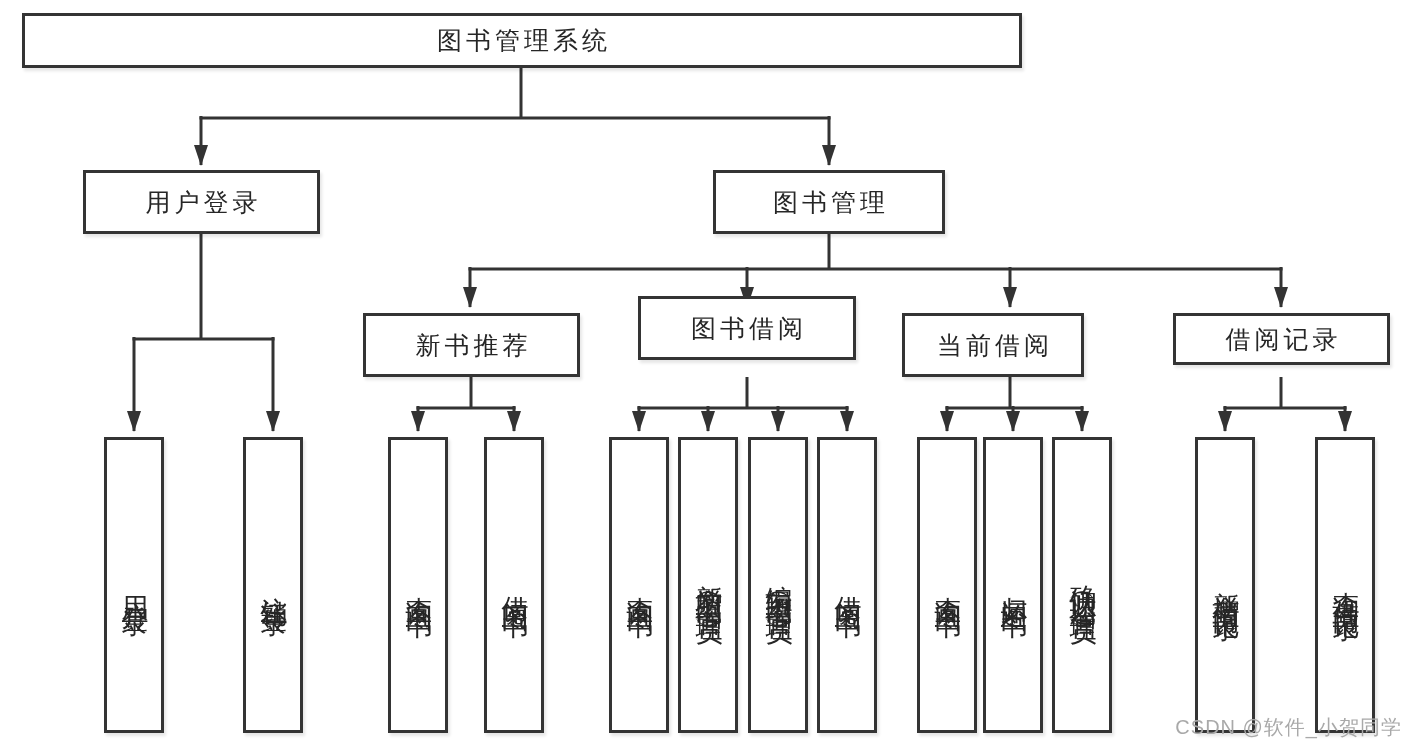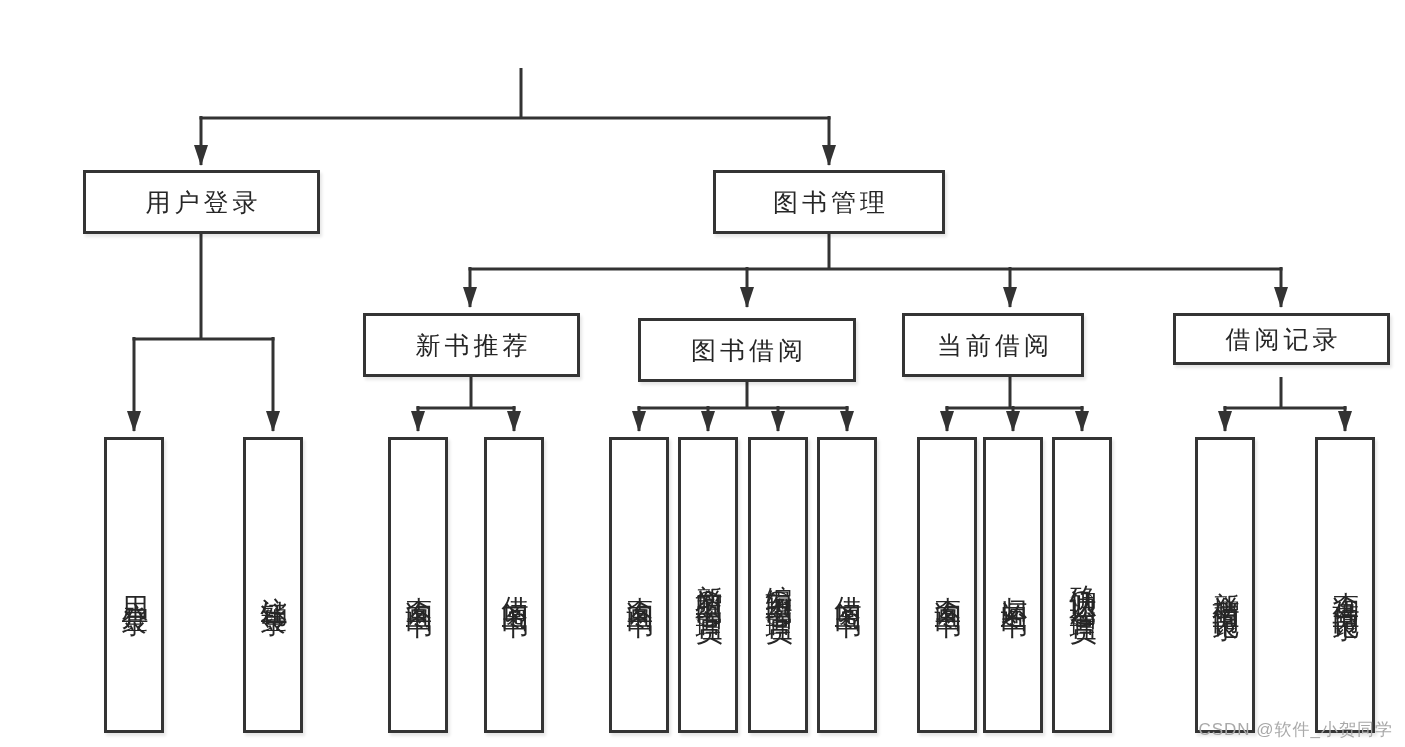--- a/index.html
+++ b/index.html
@@ -49,23 +49,23 @@
   .leaf .vlabel {
     writing-mode: vertical-lr;
     text-orientation: mixed;
     font-size: 27px;
     line-height: 1.18;
     letter-spacing: 5px;
     white-space: nowrap;
   }
   .watermark {
     position: absolute;
-    right: 12px;
+    right: 3px;
     bottom: 6px;
-    font-size: 17px;
+    font-size: 20px;
     letter-spacing: 1px;
     color: var(--wm);
     z-index: 2;
     white-space: nowrap;
   }
 </style>
 </head>
 <body>
 
 <div class="canvas">
@@ -125,32 +125,35 @@
     </g>
 
     <g>
       <path d="M1281,377 L1281,408"></path>
       <path d="M1223.5,408 L1346.5,408"></path>
       <path d="M1225,406 L1225,431" marker-end="url(#ah)"></path>
       <path d="M1345,406 L1345,431" marker-end="url(#ah)"></path>
     </g>
   </svg>
 
+  <div class="node" style="left:22px; top:13px; width:1000px; height:55px;">
+    <span class="hlabel">图书管理系统</span>
+  </div>
 
   <div class="node" style="left:83px; top:170px; width:237px; height:64px;">
     <span class="hlabel">用户登录</span>
   </div>
   <div class="node" style="left:713px; top:170px; width:232px; height:64px;font-family:Liberation Mono, monospace;">
     <span class="hlabel">图书管理</span>
   </div>
 
   <div class="node" style="left:363px; top:313px; width:217px; height:64px;">
     <span class="hlabel">新书推荐</span>
   </div>
-  <div class="node" style="left:638px; top:318px; width:218px; height:64px;">
+  <div class="node" style="left:638px; top:296px; width:218px; height:64px;">
     <span class="hlabel">图书借阅</span>
   </div>
   <div class="node" style="left:902px; top:313px; width:182px; height:64px;">
     <span class="hlabel">当前借阅</span>
   </div>
   <div class="node" style="left:1173px; top:313px; width:217px; height:52px;">
     <span class="hlabel">借阅记录</span>
   </div>
 
   <div class="node leaf" style="left:104px; top:437px; width:60px; height:296px;">

